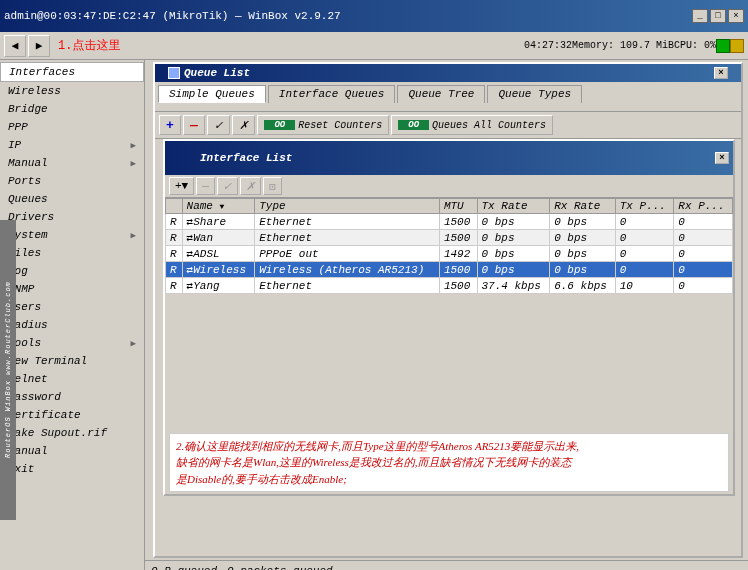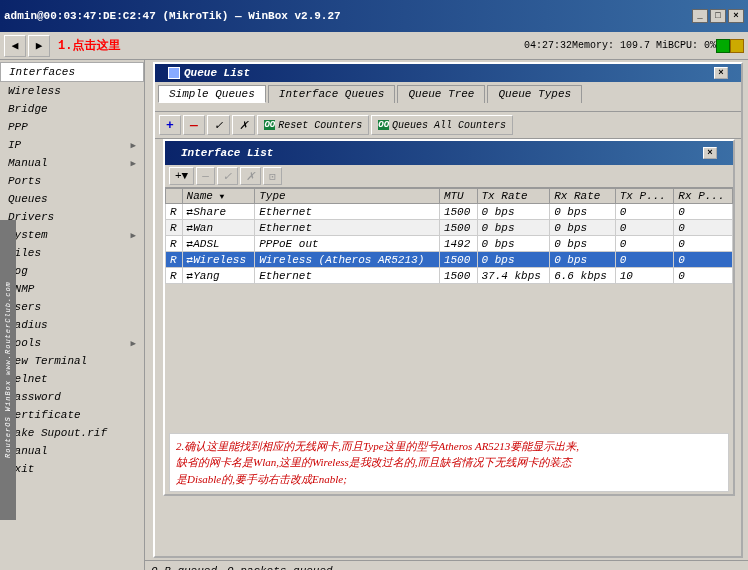--- a/index.html
+++ b/index.html
@@ -15,21 +15,21 @@
     
     .title-bar {
       background: linear-gradient(to right, #0a246a, #3a6ea5);
       color: white;
       height: 22px;
       display: flex;
       align-items: center;
       justify-content: space-between;
       padding: 16px 4px;
       font-size: 11px;
-      font-weight: bold;
+      font-weight: normal;
     }
     .title-bar-buttons {
       display: flex;
       gap: 2px;
     }
     .title-btn {
       width: 16px;
       height: 14px;
       background: #d4d0c8;
       border: 1px solid #666;
@@ -58,21 +58,21 @@
       margin-right: 2px;
       cursor: pointer;
       display: flex;
       align-items: center;
       justify-content: center;
       font-size: 11px;
     }
     .click-hint {
       color: red;
       font-size: 12px;
-      font-weight: bold;
+      font-weight: normal;
       margin-left: 6px;
     }
     .status-area {
       margin-left: auto;
       font-size: 10px;
       color: #000;
       display: flex;
       align-items: center;
     }
     .status-green {
@@ -251,43 +251,44 @@
       font-size: 10px;
       height: 20px;
       display: flex;
       align-items: center;
       gap: 3px;
     }
     .oo-badge {
       background: #15803d;
       color: #fff;
       font-size: 9px;
-      padding: 0 0;
+      padding: 0 10px;
       font-weight: bold;
     }
 
     
     .iface-window {
       position: absolute;
       top: 75px;
       left: 8px;
       right: 6px;
       bottom: 60px;
       background: #d4d0c8;
       border: 2px outset #fff;
     }
     .iface-title-bar {
       background: linear-gradient(to right, #0a246a, #3a6ea5);
       color: white;
-      height: 24px;
-      display: flex;
-      align-items: center;
-      padding: 0 16px;
+      height: 34px;
+      display: flex;
+      align-items: center;
+      padding: 0 4px;
       font-size: 11px;
       font-weight: bold;
+      gap: 31px;
     }
     .iface-close-btn {
       margin-left: auto;
       width: 14px;
       height: 12px;
       background: #d4d0c8;
       border: 1px outset #fff;
       font-size: 9px;
       display: flex;
       align-items: center;

